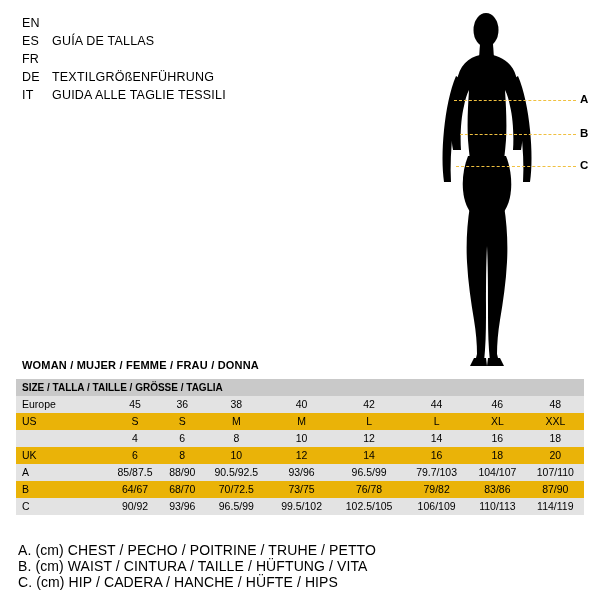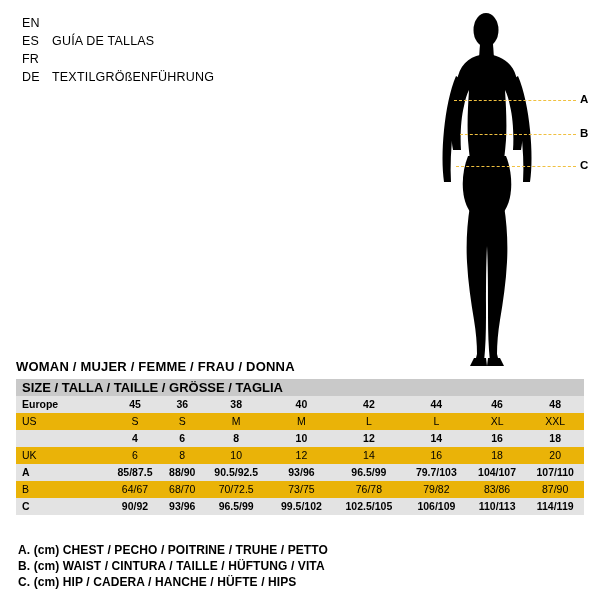--- a/index.html
+++ b/index.html
@@ -67,23 +67,23 @@
   .measure-label {
     position: absolute;
     font-size: 11.5px;
     font-weight: bold;
     color: #000;
   }
 
   
   .woman-heading {
     position: absolute;
-    left: 16px;
+    left: 22px;
     top: 359px;
-    font-size: 13px;
+    font-size: 11px;
     font-weight: bold;
     letter-spacing: 0.2px;
   }
 
   
   .size-table {
     position: absolute;
     left: 16px;
     top: 379px;
     width: 568px;
@@ -100,42 +100,41 @@
   }
   .size-table td.rowlabel {
     text-align: left;
     padding-left: 6px;
     width: 86px;
   }
   .row-head td {
     background: #c9c9c9;
     text-align: left;
     font-weight: bold;
-    font-size: 13px;
+    font-size: 10px;
     padding-left: 6px;
     height: 17px;
   }
   .row-shade td {
     background: #e3e3e3;
-    font-weight: bold;
   }
   .row-white td {
     background: #eab308;
   }
 
   
   .legend {
     position: absolute;
     left: 18px;
     top: 542px;
     width: 560px;
   }
   .legend-line {
-    font-size: 12px;
-    font-weight: bold;
+    font-size: 14px;
+    font-weight: normal;
     line-height: 16px;
     letter-spacing: 0.1px;
   }
 </style>
 </head>
 <body>
 
 <div class="page">
 
   <div class="lang-block">
@@ -145,20 +144,24 @@
     <div class="lang-row">
       <span class="lang-code">ES</span>
       <span class="lang-text">GUÍA DE TALLAS</span>
     </div>
     <div class="lang-row">
       <span class="lang-code">FR</span>
     </div>
     <div class="lang-row">
       <span class="lang-code">DE</span>
       <span class="lang-text">TEXTILGRÖßENFÜHRUNG</span>
+    </div>
+    <div class="lang-row">
+      <span class="lang-code">IT</span>
+      <span class="lang-text">GUIDA ALLE TAGLIE TESSILI</span>
     </div>
   </div>
 
   <div class="figure-wrap">
     <svg class="figure-svg" width="170" height="370" viewBox="0 0 170 370">
       <g fill="#000000">
 
         <ellipse cx="66" cy="24" rx="12.5" ry="17"></ellipse>
 
         <path d="M60 38 L73 38 L74 52 L59 52 Z"></path>

